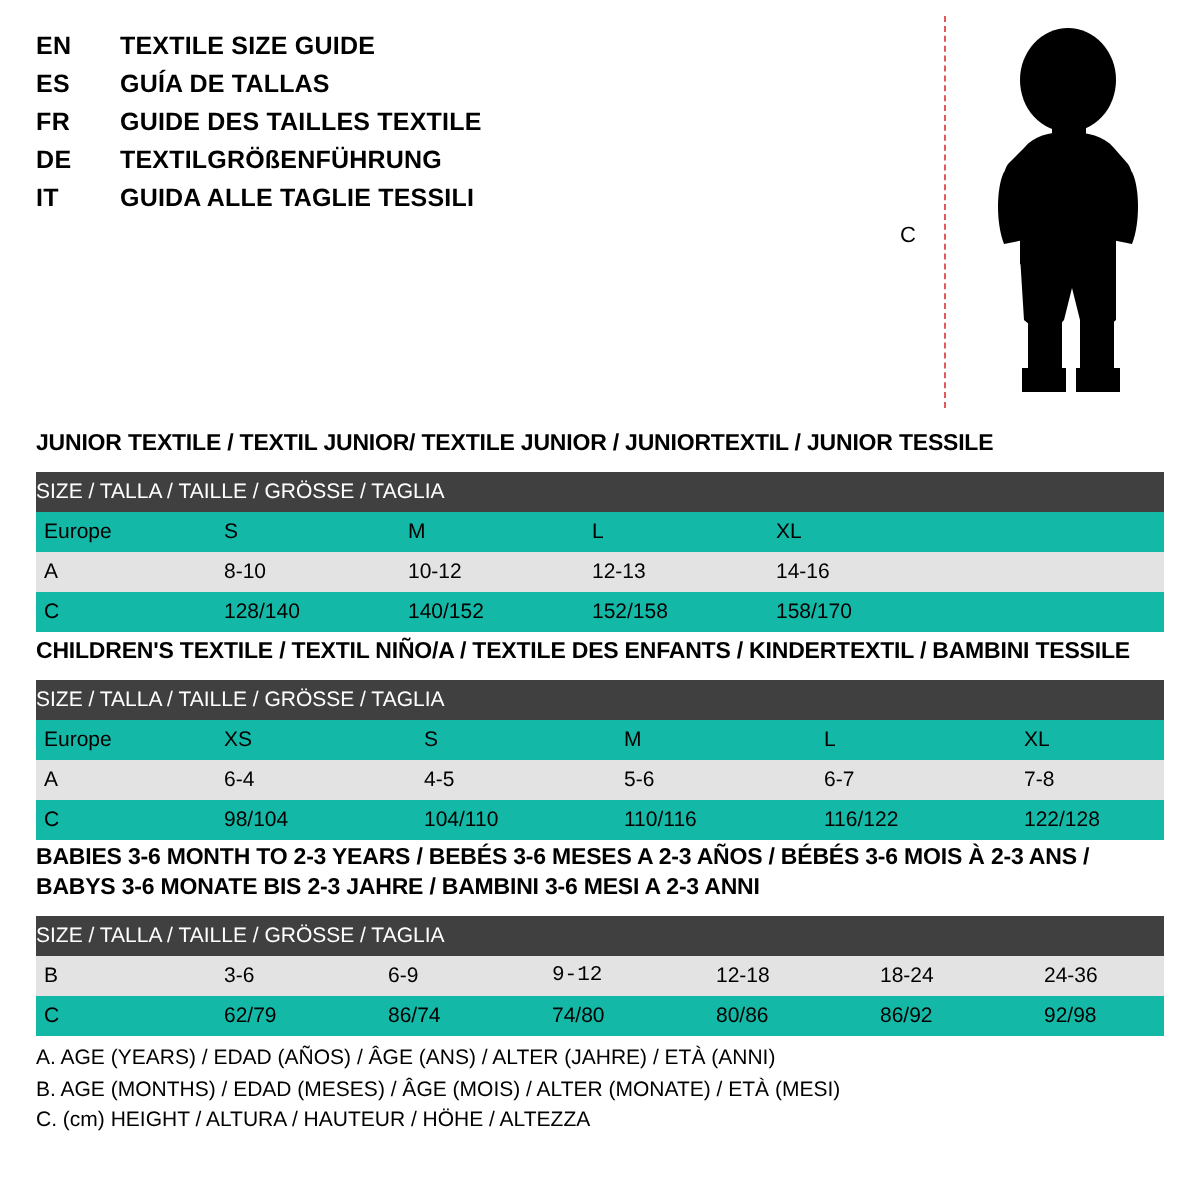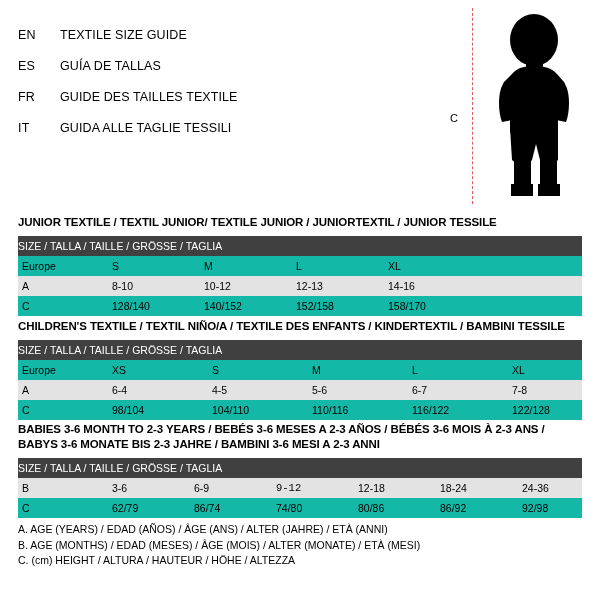--- a/index.html
+++ b/index.html
@@ -22,35 +22,35 @@
     box-sizing: border-box;
     padding: 0;
   }
 
   
   .header {
     position: absolute;
     left: 18px;
     top: 14px;
     width: 420px;
+    font-weight: bold;
   }
   .header-row {
     display: flex;
     align-items: baseline;
     line-height: 19px;
   }
   .header-lang {
     width: 42px;
     font-size: 12.5px;
     letter-spacing: 0.2px;
   }
   .header-title {
     font-size: 12.5px;
     letter-spacing: 0.1px;
-    margin-top: 12px;
   }
 
   
   .figure-wrap {
     position: absolute;
     left: 450px;
     top: 8px;
     width: 140px;
     height: 196px;
   }
@@ -136,20 +136,24 @@
       <div class="header-lang">EN</div>
       <div class="header-title">TEXTILE SIZE GUIDE</div>
     </div>
     <div class="header-row">
       <div class="header-lang">ES</div>
       <div class="header-title">GUÍA DE TALLAS</div>
     </div>
     <div class="header-row">
       <div class="header-lang">FR</div>
       <div class="header-title">GUIDE DES TAILLES TEXTILE</div>
+    </div>
+    <div class="header-row">
+      <div class="header-lang">DE</div>
+      <div class="header-title">TEXTILGRÖßENFÜHRUNG</div>
     </div>
     <div class="header-row">
       <div class="header-lang">IT</div>
       <div class="header-title">GUIDA ALLE TAGLIE TESSILI</div>
     </div>
   </div>
 
   <div class="figure-wrap">
     <div class="figure-label">C</div>
     <div class="dash-line"></div>

